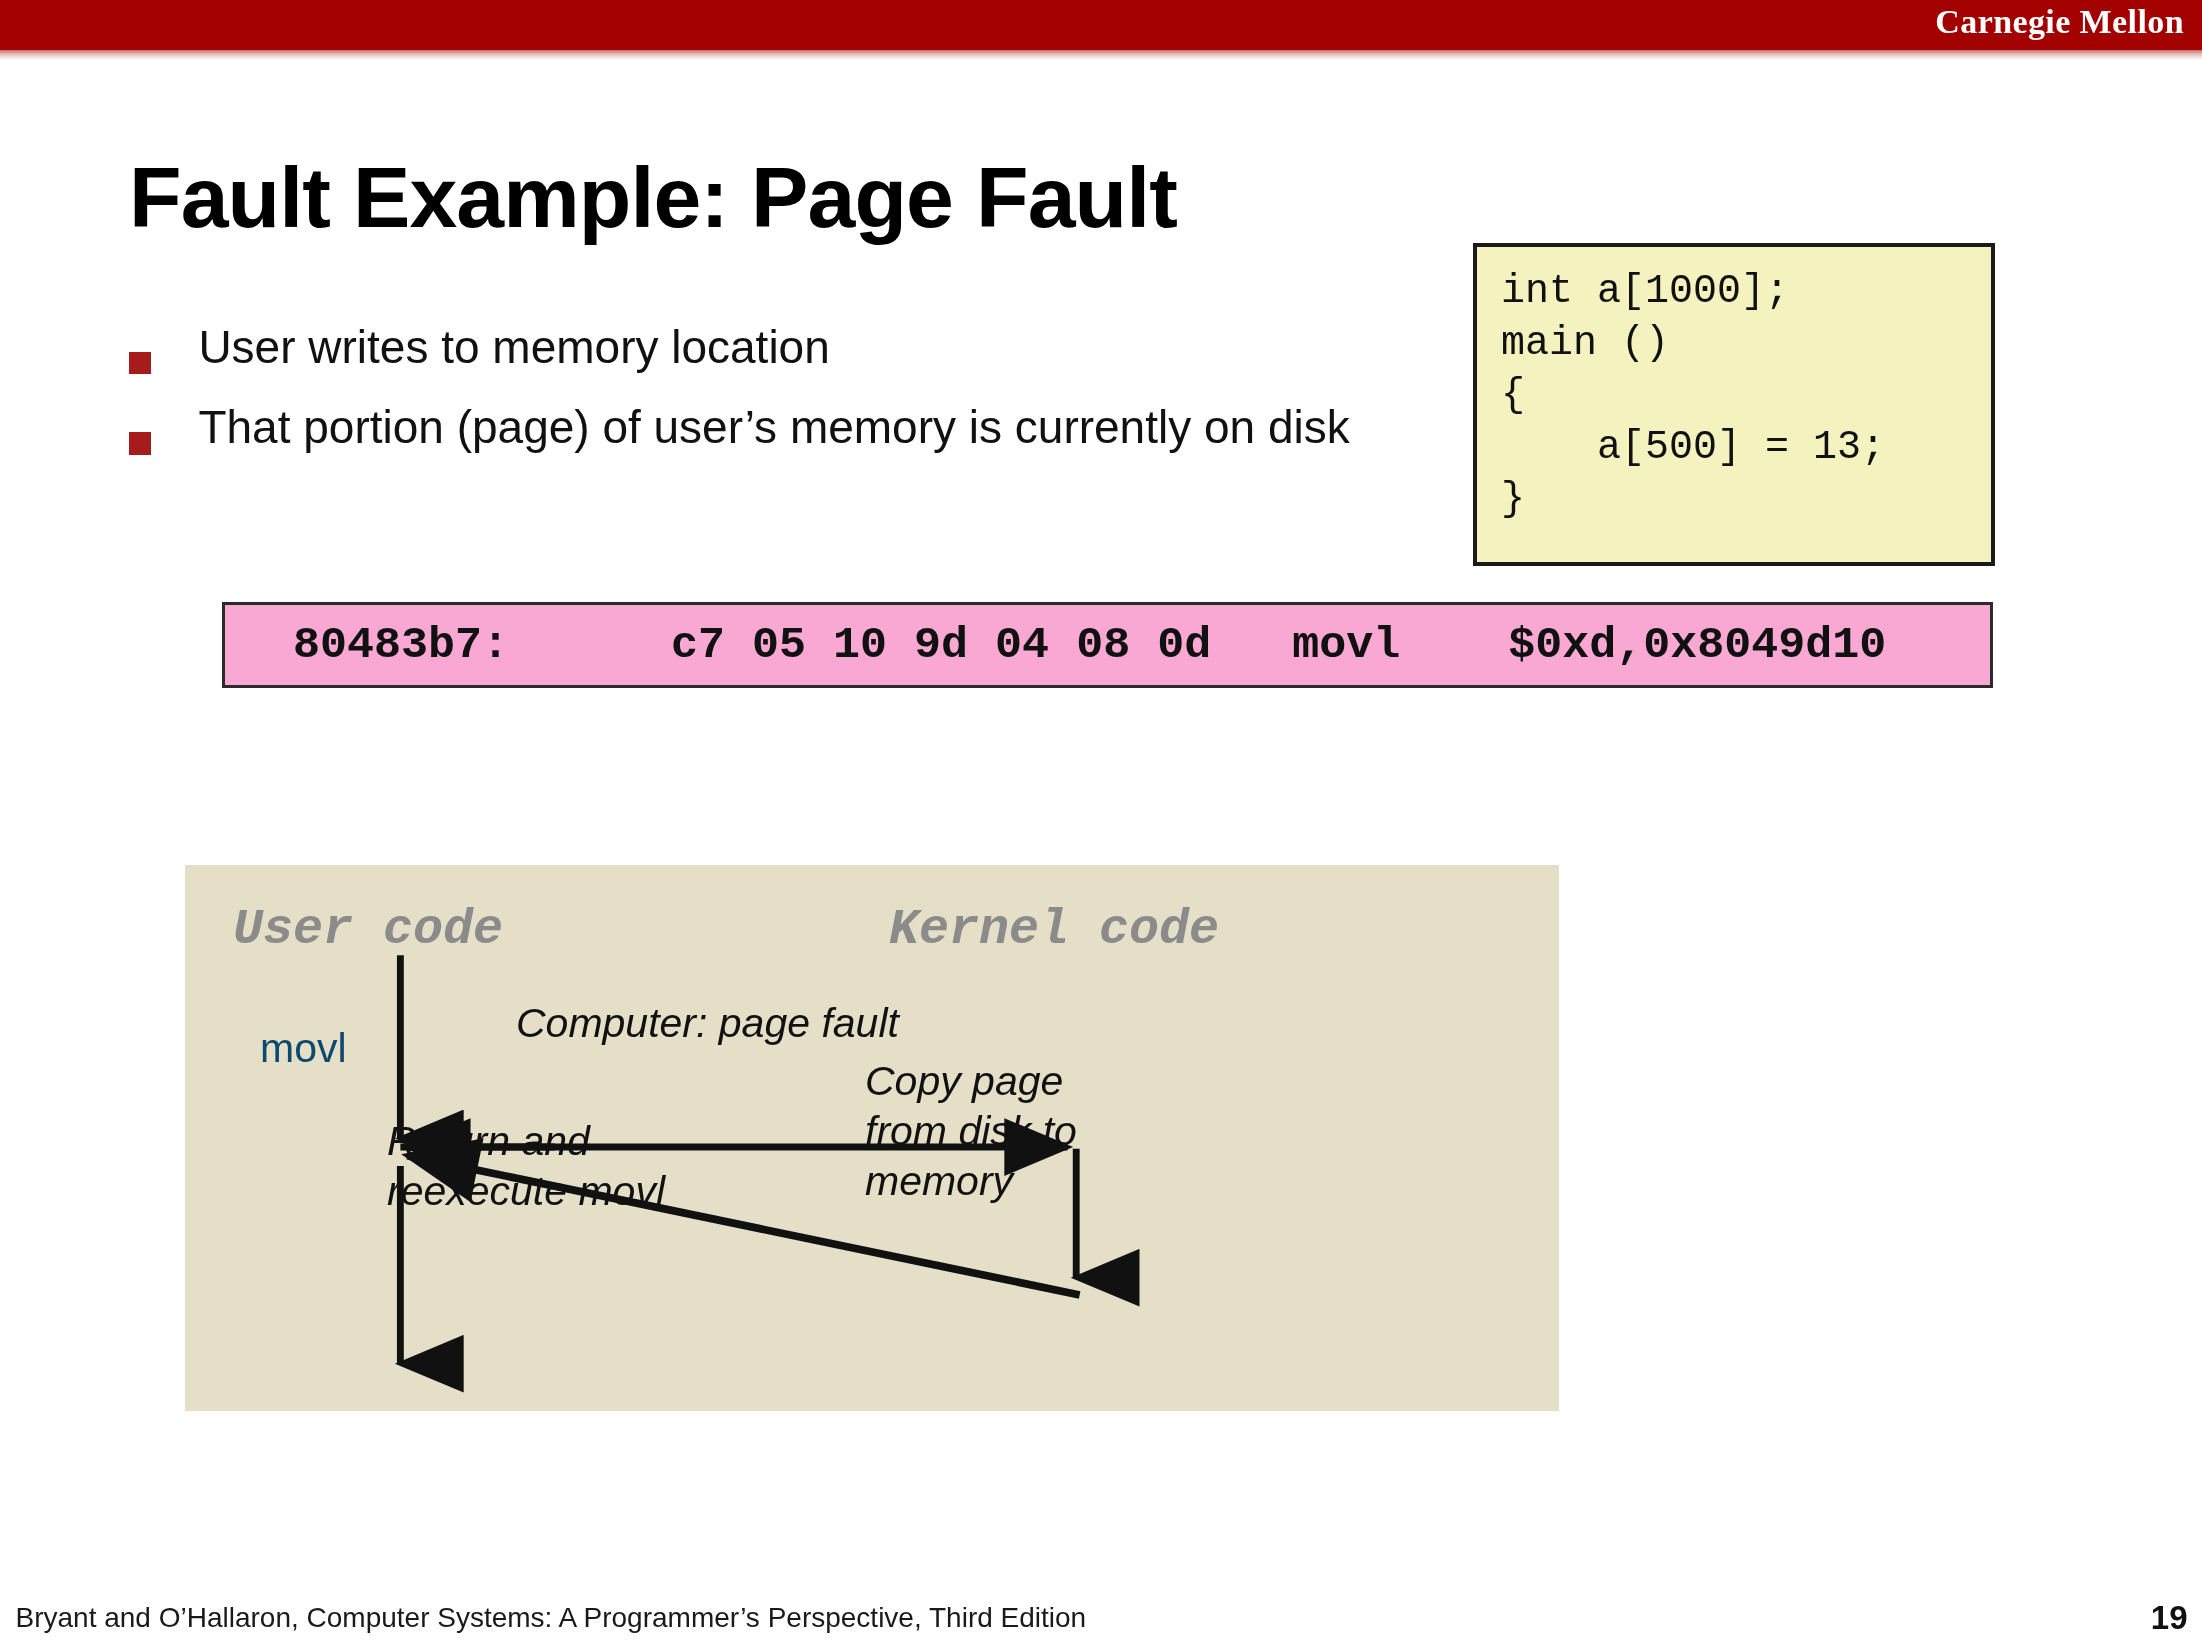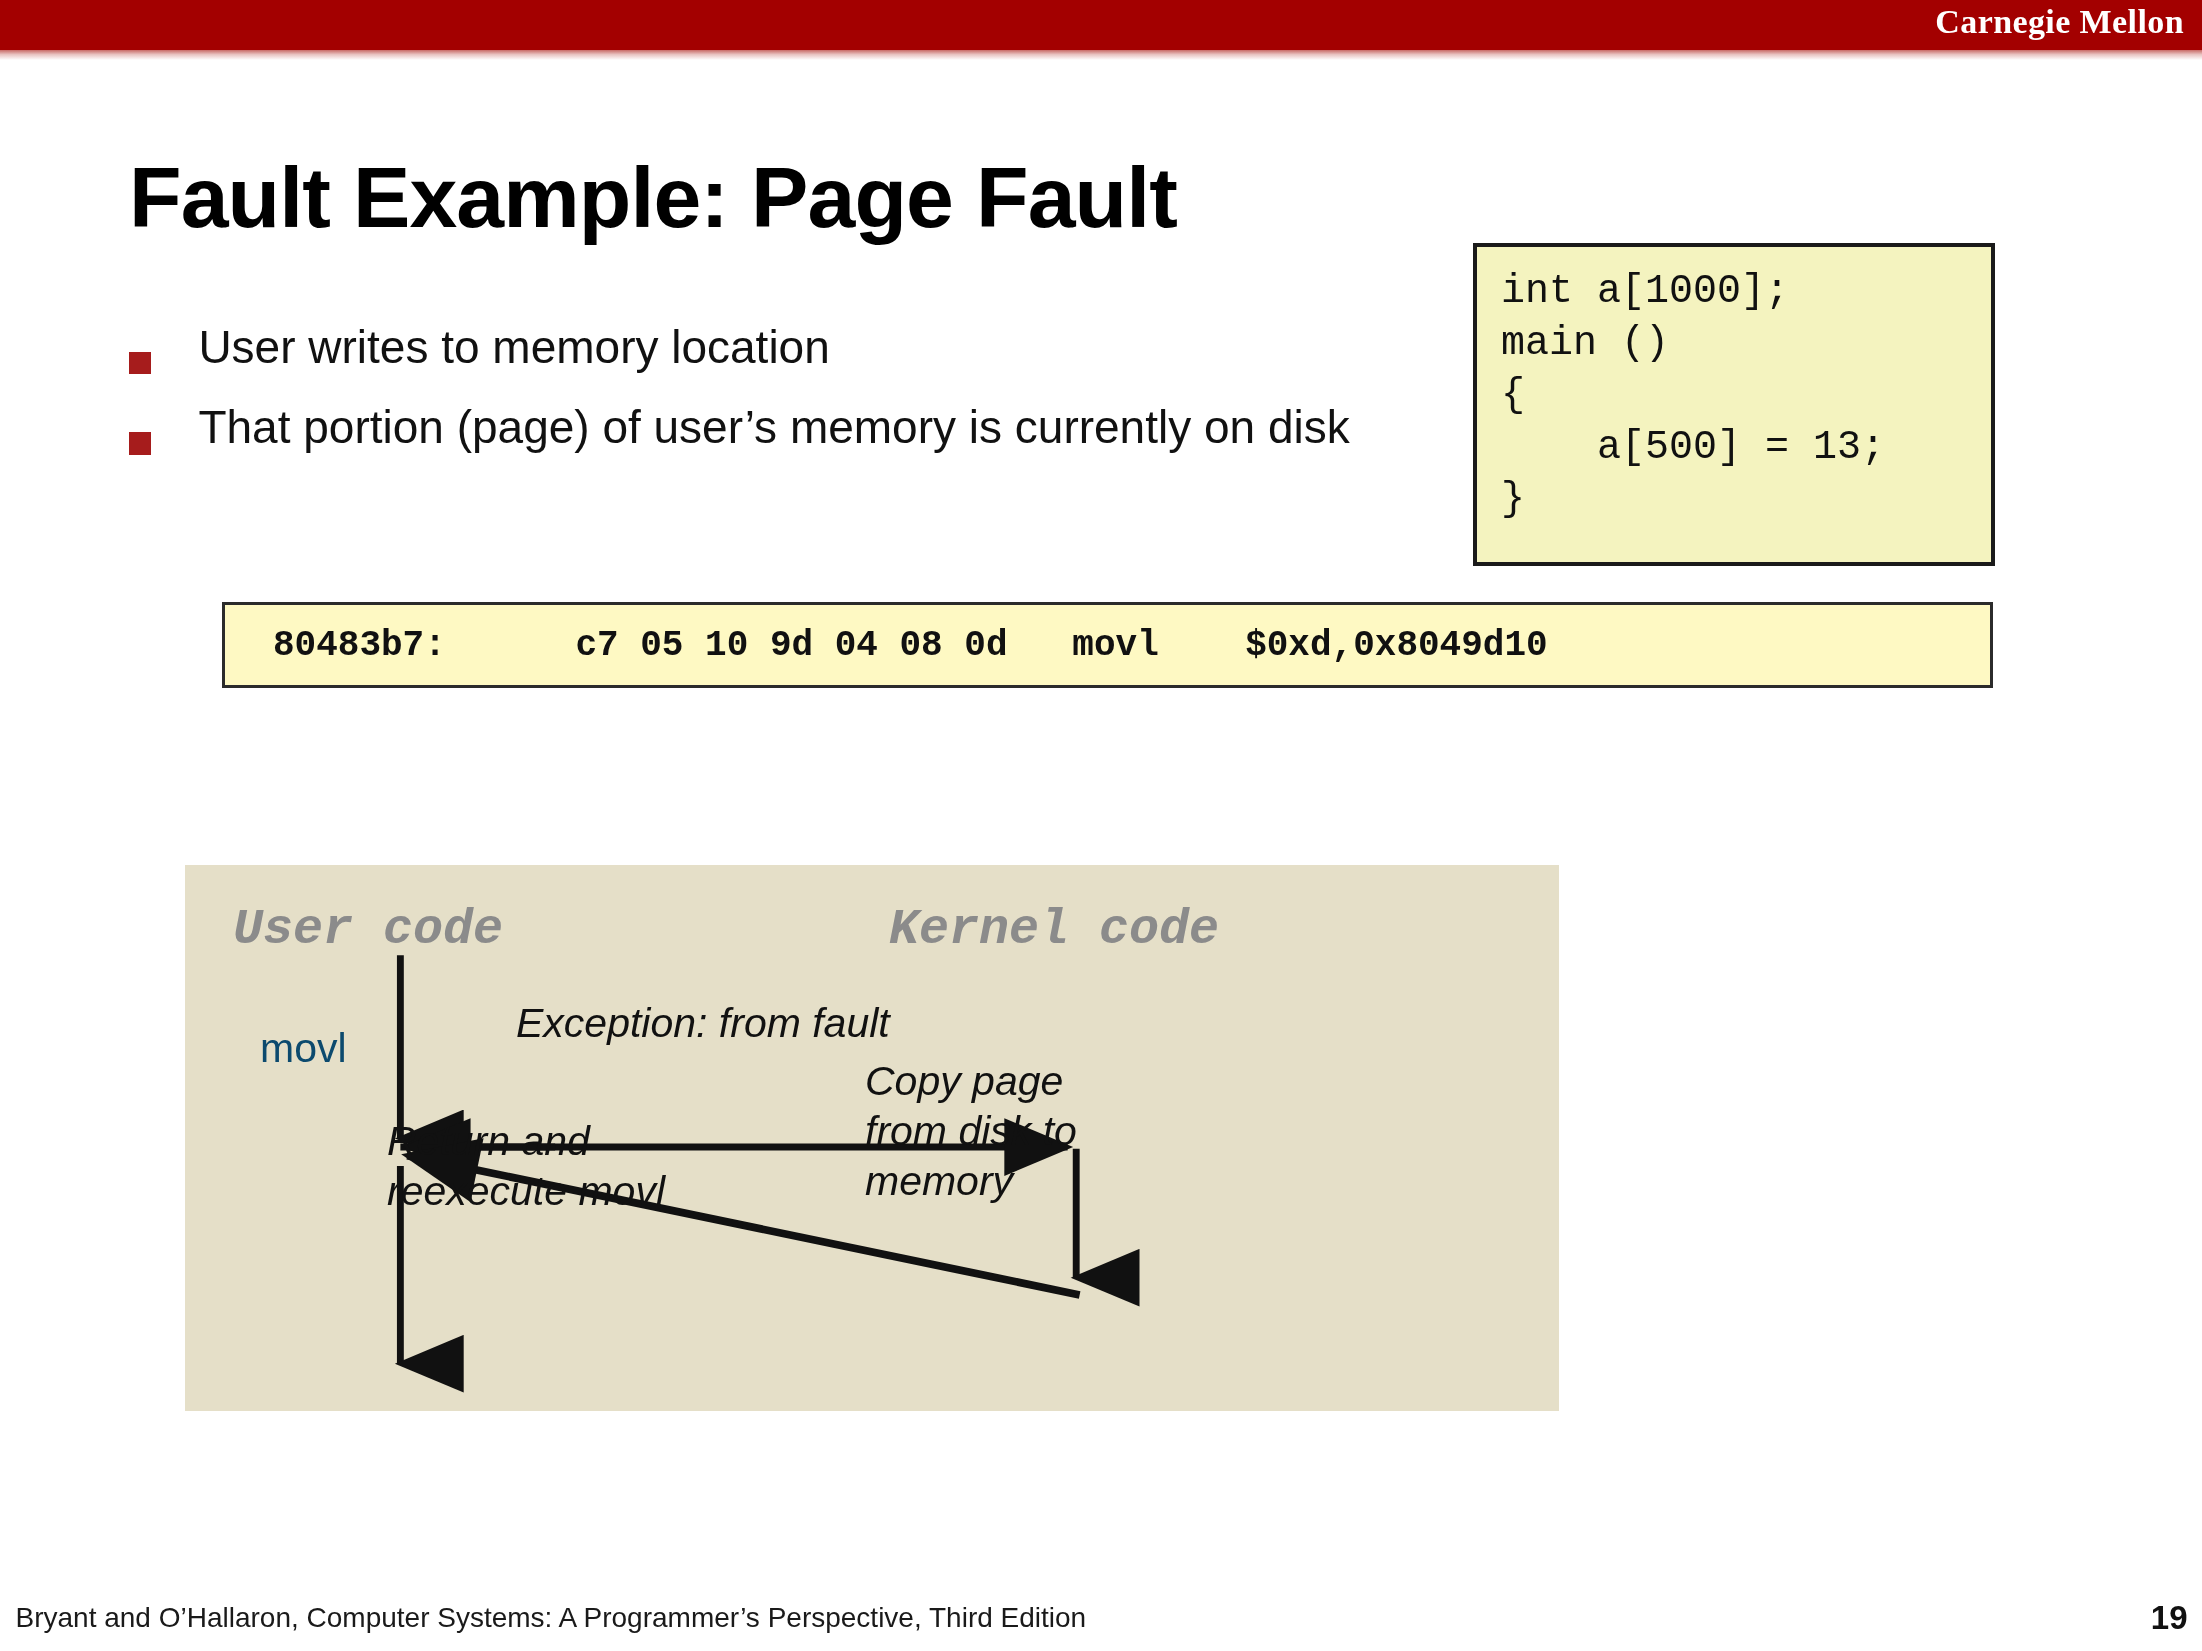--- a/index.html
+++ b/index.html
@@ -70,30 +70,30 @@
     font-size:40px;
     line-height:1.30;
     color:#111111;
     white-space:pre;
     overflow:hidden;
   }
   
   #disasm-box{
     position:absolute;left:222px;top:602px;
     width:1771px;height:86px;
-    background:#fef9c3;
+    background:#f9a8d4;
     border:3.4px solid #2b2b2b;
     box-sizing:border-box;
     display:flex;align-items:center;
     font-family:"Liberation Mono", monospace;
     font-weight:bold;
-    font-size:36px;
+    font-size:45px;
     color:#111111;
     white-space:pre;
-    padding-left:48px;
+    padding-left:68px;
     overflow:hidden;
   }
   
   #diagram-panel{
     position:absolute;left:185px;top:865px;
     width:1374px;height:546px;
     background:#e5dfc8;
   }
   .diagram-heading{
     position:absolute;
@@ -194,20 +194,20 @@
 
     <line x1="1036" y1="330" x2="1036" y2="480" stroke="#111111" stroke-width="8" marker-end="url(#arrow-down)"></line>
 
     <line x1="1040" y1="500" x2="258" y2="338" stroke="#111111" stroke-width="9" marker-end="url(#arrow-left)"></line>
   </svg>
 
   <div class="diagram-heading" id="heading-user-code">User code</div>
   <div class="diagram-heading" id="heading-kernel-code">Kernel code</div>
 
   <div id="label-movl">movl</div>
-  <div class="diagram-label" id="label-exception">Exception: from fault</div>
+  <div class="diagram-label" id="label-exception">Computer: page fault</div>
   <div class="diagram-label" id="label-copy-page">Copy page from disk to memory</div>
   <div class="diagram-label" id="label-return">Return and reexecute movl</div>
 </div>
 
 <div id="footer-text">Bryant and O’Hallaron, Computer Systems: A Programmer’s Perspective, Third Edition</div>
 <div id="slide-number">19</div>
 
 
 </body></html>

